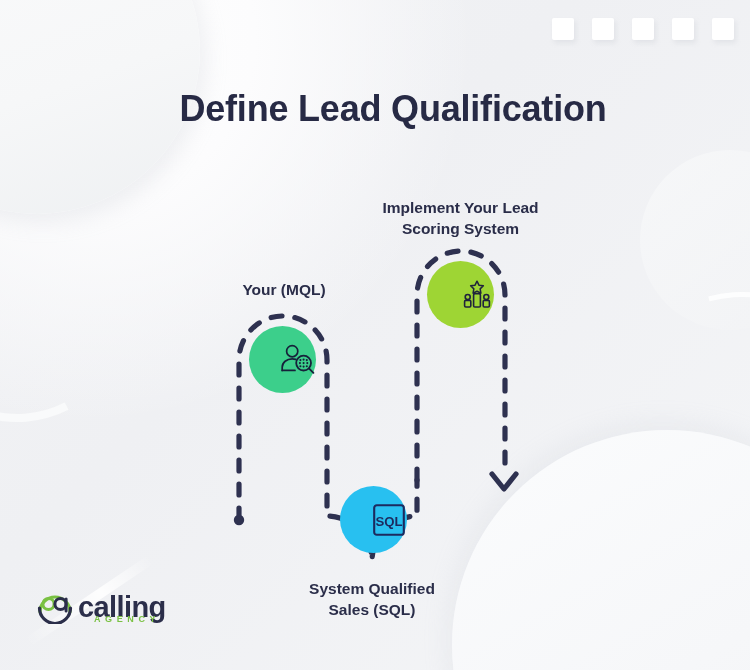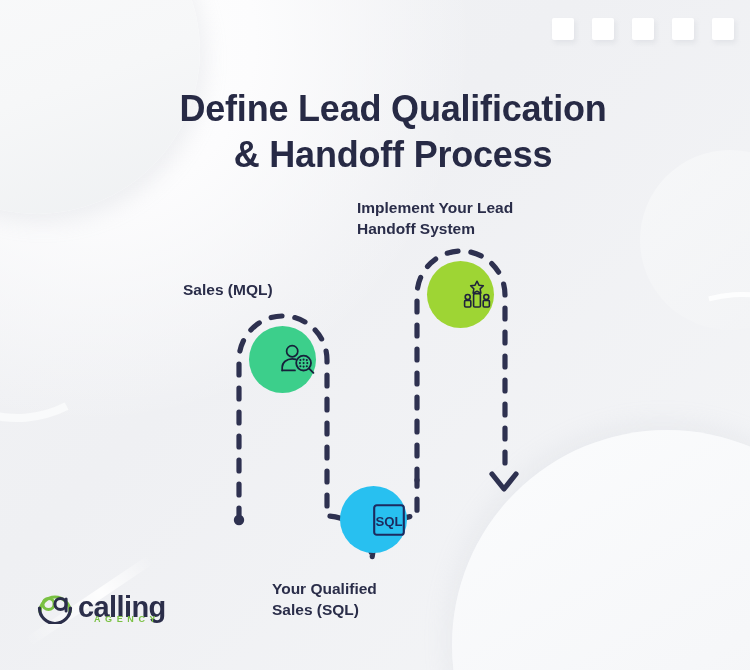--- a/index.html
+++ b/index.html
@@ -71,21 +71,21 @@
     font-weight:bold;
     letter-spacing:-0.2px;
   }
   .title .line{display:block;padding-left:36px;}
 
   
   #flow{position:absolute;left:0;top:0;width:750px;height:670px;}
 
   
   .node-label{
-    position:absolute;color:#2a2d49;
+    position:absolute;text-align:center;color:#2a2d49;
     font-size:15.5px;line-height:21px;font-weight:bold;
   }
   .lbl-mql{left:183px;top:258px;width:202px;}
   .lbl-score{left:357px;top:197px;width:207px;}
   .lbl-sql{left:272px;top:578px;width:200px;}
 
   
   .node{
     position:absolute;border-radius:50%;
     display:flex;align-items:center;justify-content:flex-end;
@@ -121,21 +121,20 @@
   <div class="squares-row">
     <div class="sq"></div>
     <div class="sq"></div>
     <div class="sq"></div>
     <div class="sq"></div>
     <div class="sq"></div>
   </div>
 
   <h1 class="title">
     <span class="line">Define Lead Qualification</span>
-    <span class="line">&amp; Handoff Process</span>
   </h1>
 
   <svg id="flow" viewBox="0 0 750 670">
 
     <path d="M 239,519 L 239,360 A 44,44 0 0 1 283,316 A 44,44 0 0 1 327,360 L 327,516 A 45,45 0 0 1 372,561 A 45,45 0 0 1 417,516 L 417,480" fill="none" stroke="#2e3150" stroke-width="5.2" stroke-linecap="round" stroke-dasharray="11 13"></path>
 
     <circle cx="239" cy="520" r="5.2" fill="#2e3150"></circle>
 
     <path d="M 417,480 L 417,295 A 44,44 0 0 1 461,251 A 44,44 0 0 1 505,295 L 505,470" fill="none" stroke="#2e3150" stroke-width="5.2" stroke-linecap="round" stroke-dasharray="11 13"></path>
 
@@ -176,30 +175,30 @@
 
   <div class="node node-sql">
     <svg width="36" height="36" viewBox="0 0 36 36">
       <rect x="3.2" y="3.2" width="29.6" height="29.6" rx="2.6" fill="none" stroke="#1c2a5e" stroke-width="2.1"></rect>
       <text x="18" y="24.2" text-anchor="middle" font-family="&quot;Liberation Sans&quot;, sans-serif" font-size="13.2" font-weight="bold" fill="#1c2a5e">SQL</text>
     </svg>
   </div>
 
   <div class="node-label lbl-mql">
     <br>
-    <span>Sales (MQL)</span>
+    <span>Your (MQL)</span>
   </div>
 
   <div class="node-label lbl-score">
     <span>Implement Your Lead</span><br>
-    <span>Handoff System</span>
+    <span>Scoring System</span>
   </div>
 
   <div class="node-label lbl-sql">
-    <span>Your Qualified</span><br>
+    <span>System Qualified</span><br>
     <span>Sales (SQL)</span>
   </div>
 
   <div class="logo">
     <svg width="46" height="36" viewBox="0 0 46 36">
       <path d="M8 24 A14 14 0 1 1 38 24" fill="none" stroke="#7ac143" stroke-width="3.2" stroke-linecap="round"></path>
       <path d="M7.5 20 A14.5 14.5 0 0 0 38.5 20" fill="none" stroke="#2b2e4a" stroke-width="3.2" stroke-linecap="round"></path>
       <circle cx="16.5" cy="16" r="5.6" fill="none" stroke="#7ac143" stroke-width="3"></circle>
       <circle cx="28.5" cy="16" r="5.6" fill="none" stroke="#2b2e4a" stroke-width="3"></circle>
       <path d="M34.1 11 V23" stroke="#2b2e4a" stroke-width="3" stroke-linecap="round"></path>

